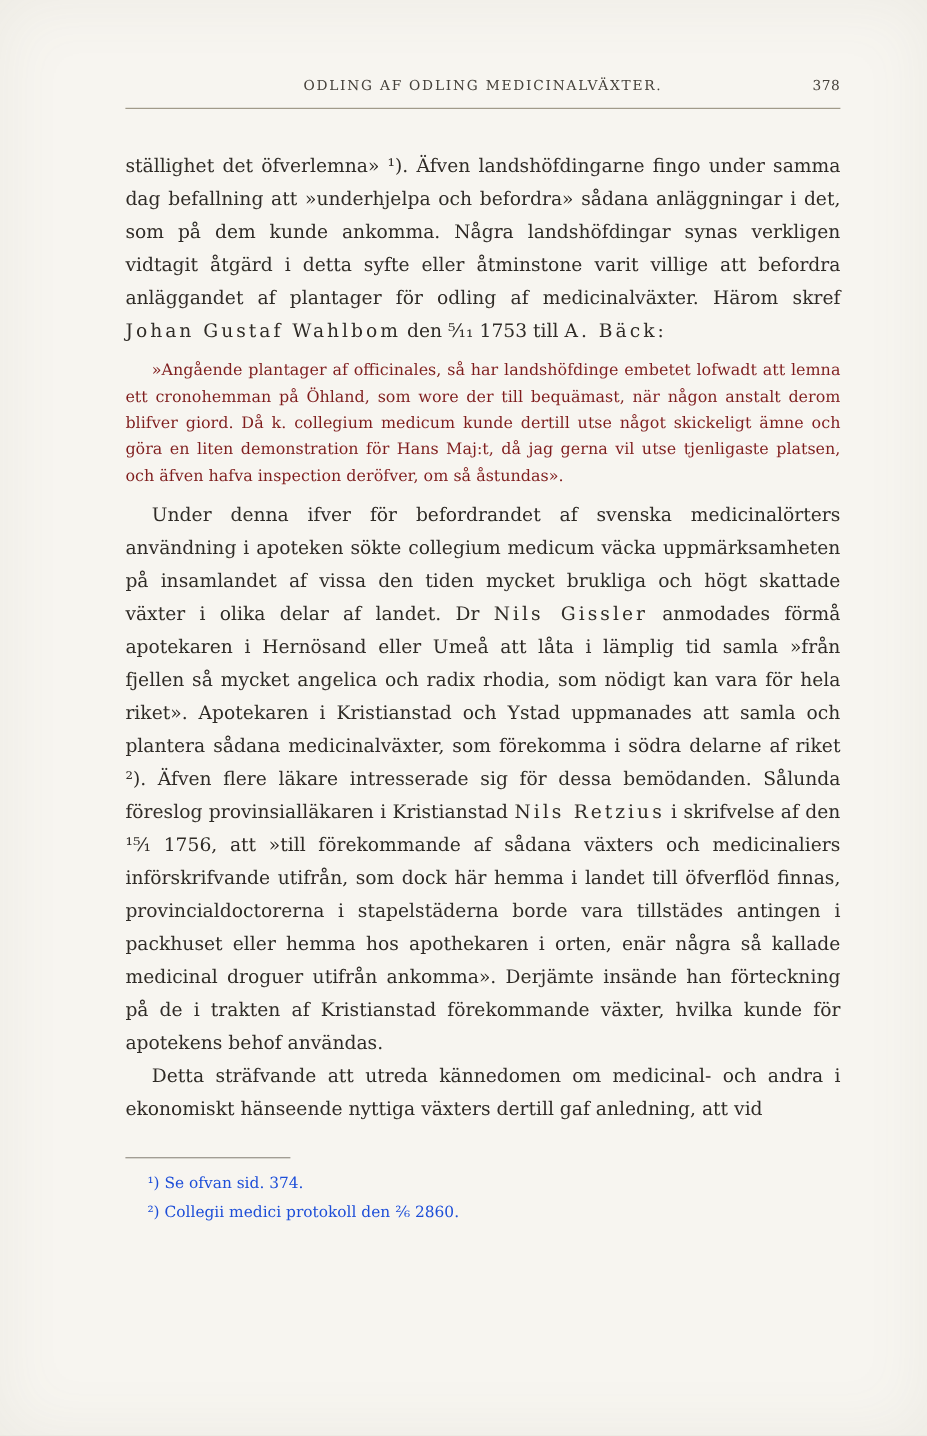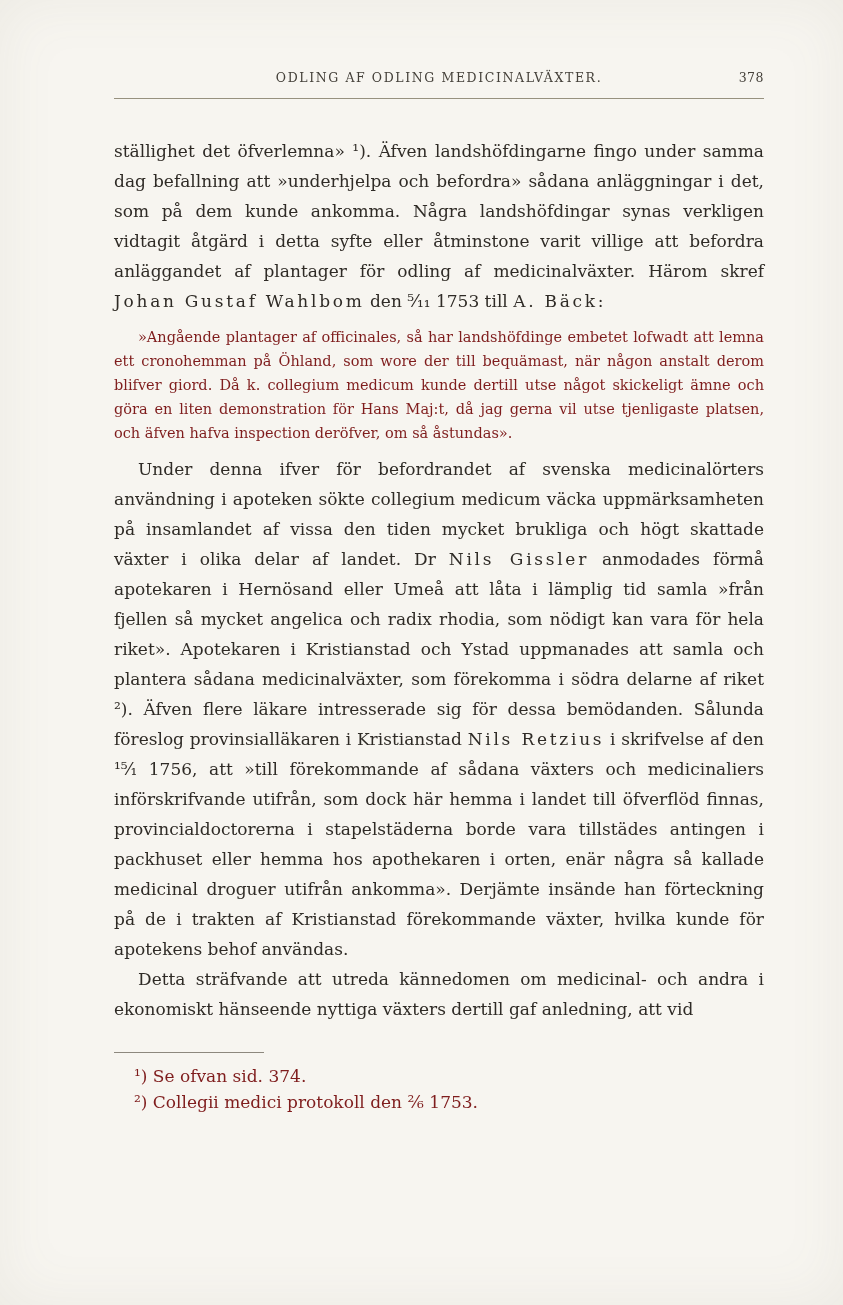--- a/index.html
+++ b/index.html
@@ -54,24 +54,24 @@
   .para.quote {
     font-size: 14.5px;
     line-height: 24px;
     text-indent: 24px;
     margin: 9px 0;
     color: #7f1d1d;
   }
   .spaced-name { letter-spacing: 0.16em; }
   .footnotes {
     margin-top: 28px;
-    font-size: 17px;
+    font-size: 14px;
     line-height: 26px;
     text-align: left;
-    color: #7f1d1d;
+    color: #1d4ed8;
   }
   .footnote-rule {
     border: 0;
     border-top: 1px solid #8d887e;
     width: 150px;
     margin: 0 0 10px 0;
   }
   .footnote {
     margin: 0;
     text-indent: 20px;
@@ -97,17 +97,17 @@
 
       <p class="para indent"><span>Under denna ifver för befordrandet af svenska medicinalörters användning i apoteken sökte collegium medicum väcka uppmärksamheten på insamlandet af vissa den tiden mycket brukliga och högt skattade växter i olika delar af landet. Dr </span><span class="spaced-name">Nils Gissler</span><span> anmodades förmå apotekaren i Hernösand eller Umeå att låta i lämplig tid samla »från fjellen så mycket angelica och radix rhodia, som nödigt kan vara för hela riket». Apotekaren i Kristianstad och Ystad uppmanades att samla och plantera sådana medicinalväxter, som förekomma i södra delarne af riket ²). Äfven flere läkare intresserade sig för dessa bemödanden. Sålunda föreslog provinsialläkaren i Kristianstad </span><span class="spaced-name">Nils Retzius</span><span> i skrifvelse af den ¹⁵⁄₁ 1756, att »till förekommande af sådana växters och medicinaliers införskrifvande utifrån, som dock här hemma i landet till öfverflöd finnas, provincialdoctorerna i stapelstäderna borde vara tillstädes antingen i packhuset eller hemma hos apothekaren i orten, enär några så kallade medicinal droguer utifrån ankomma». Derjämte insände han förteckning på de i trakten af Kristianstad förekommande växter, hvilka kunde för apotekens behof användas.</span></p>
 
       <p class="para indent">Detta sträfvande att utreda kännedomen om medicinal- och andra i ekonomiskt hänseende nyttiga växters dertill gaf anledning, att vid</p>
 
     </main>
 
     <footer class="footnotes">
       <hr class="footnote-rule">
       <p class="footnote">¹) Se ofvan sid. 374.</p>
-      <p class="footnote">²) Collegii medici protokoll den ²⁄₆ 1753.</p>
+      <p class="footnote">²) Collegii medici protokoll den ²⁄₆ 2860.</p>
     </footer>
 
   </div>
 </div>
 
 </body></html>

